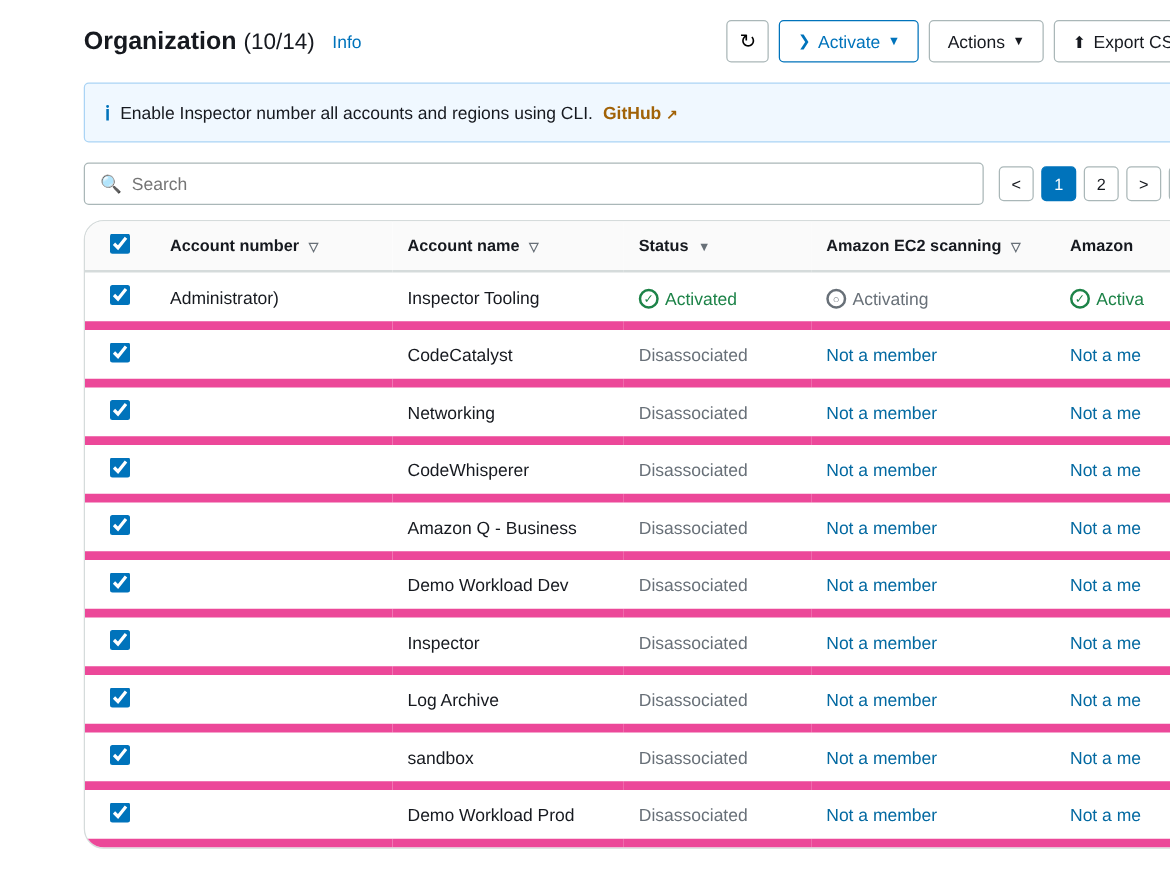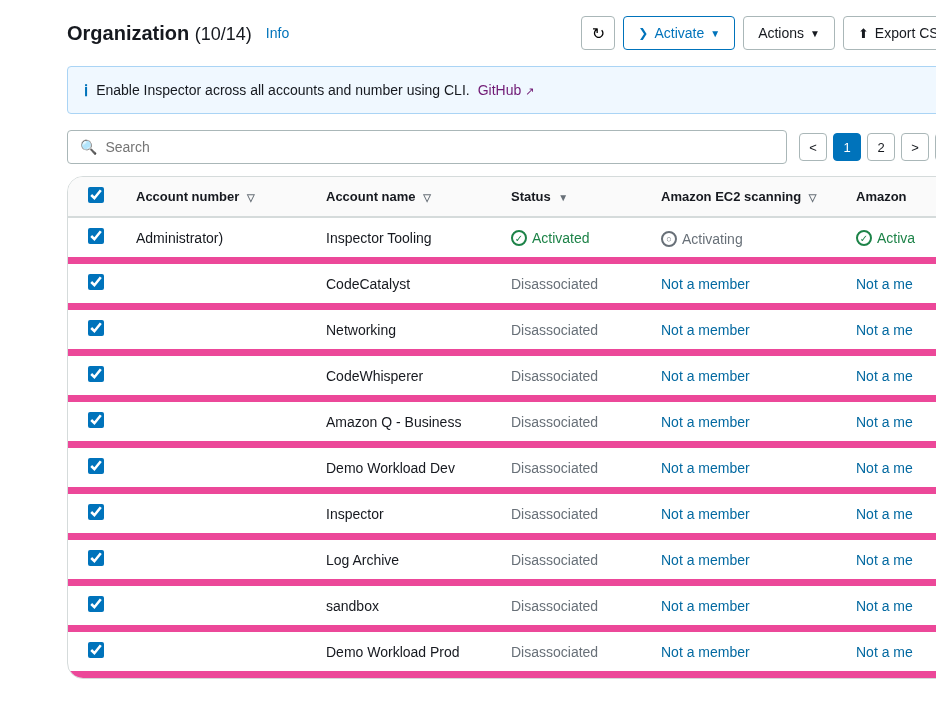--- a/index.html
+++ b/index.html
@@ -76,23 +76,23 @@
       gap: 8px;
       background: #f0f8ff;
       border: 1px solid #aad4f5;
       border-radius: 4px;
       padding: 12px 16px;
       margin-bottom: 16px;
       color: #16191f;
       font-size: 14px;
     }
     .info-banner a {
-      color: #701a75;
+      color: #a16207;
       text-decoration: none;
-      font-weight: 400;
+      font-weight: 700;
     }
     .search-row {
       display: flex;
       align-items: center;
       gap: 12px;
       margin-bottom: 12px;
     }
     .search-box {
       display: flex;
       align-items: center;
@@ -285,21 +285,21 @@
       </button>
       <button class="btn">
         <span style="font-size:13px;">⬆</span>
         <span>Export CSV</span>
       </button>
     </div>
   </div>
 
   <div class="info-banner">
     <span style="color:#0073bb; font-size:16px; font-weight:bold;">ℹ</span>
-    <span>Enable Inspector across all accounts and number using CLI.</span>
+    <span>Enable Inspector number all accounts and regions using CLI.</span>
     <a href="#">
       <span>GitHub</span>
       <span style="font-size:11px;">↗</span>
     </a>
   </div>
 
   <div class="search-row">
     <div class="search-box">
       <span style="color:#687078; font-size:14px;">🔍</span>
       <input type="text" placeholder="Search" style="">

